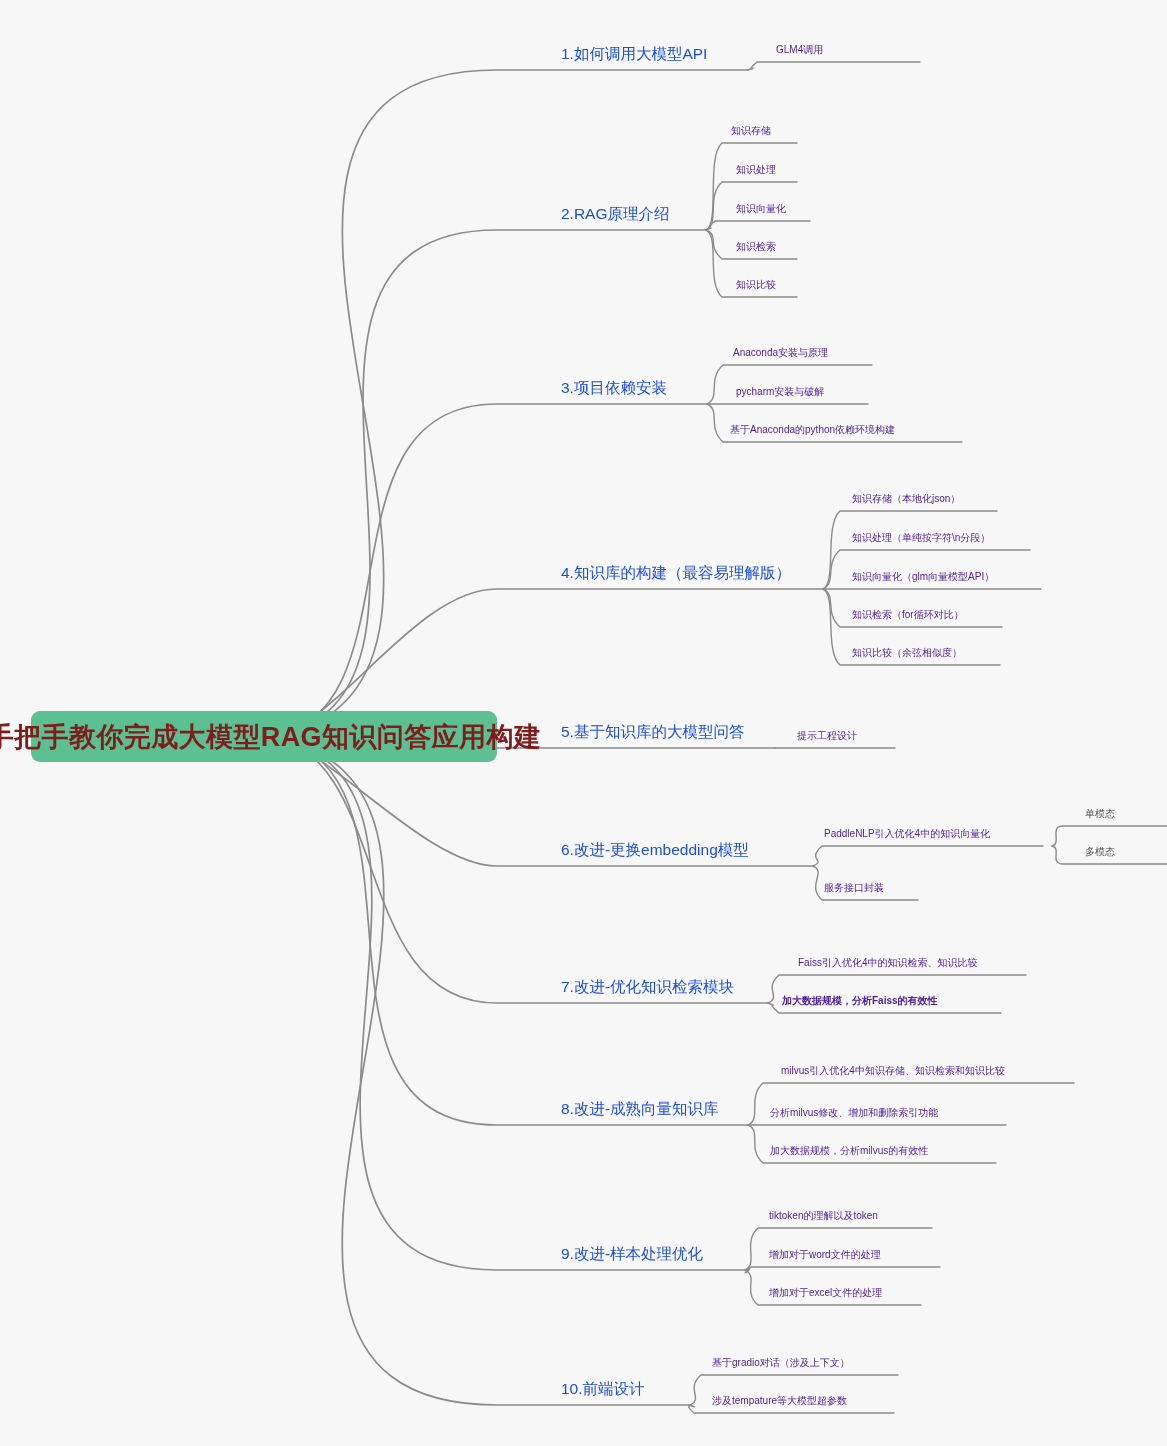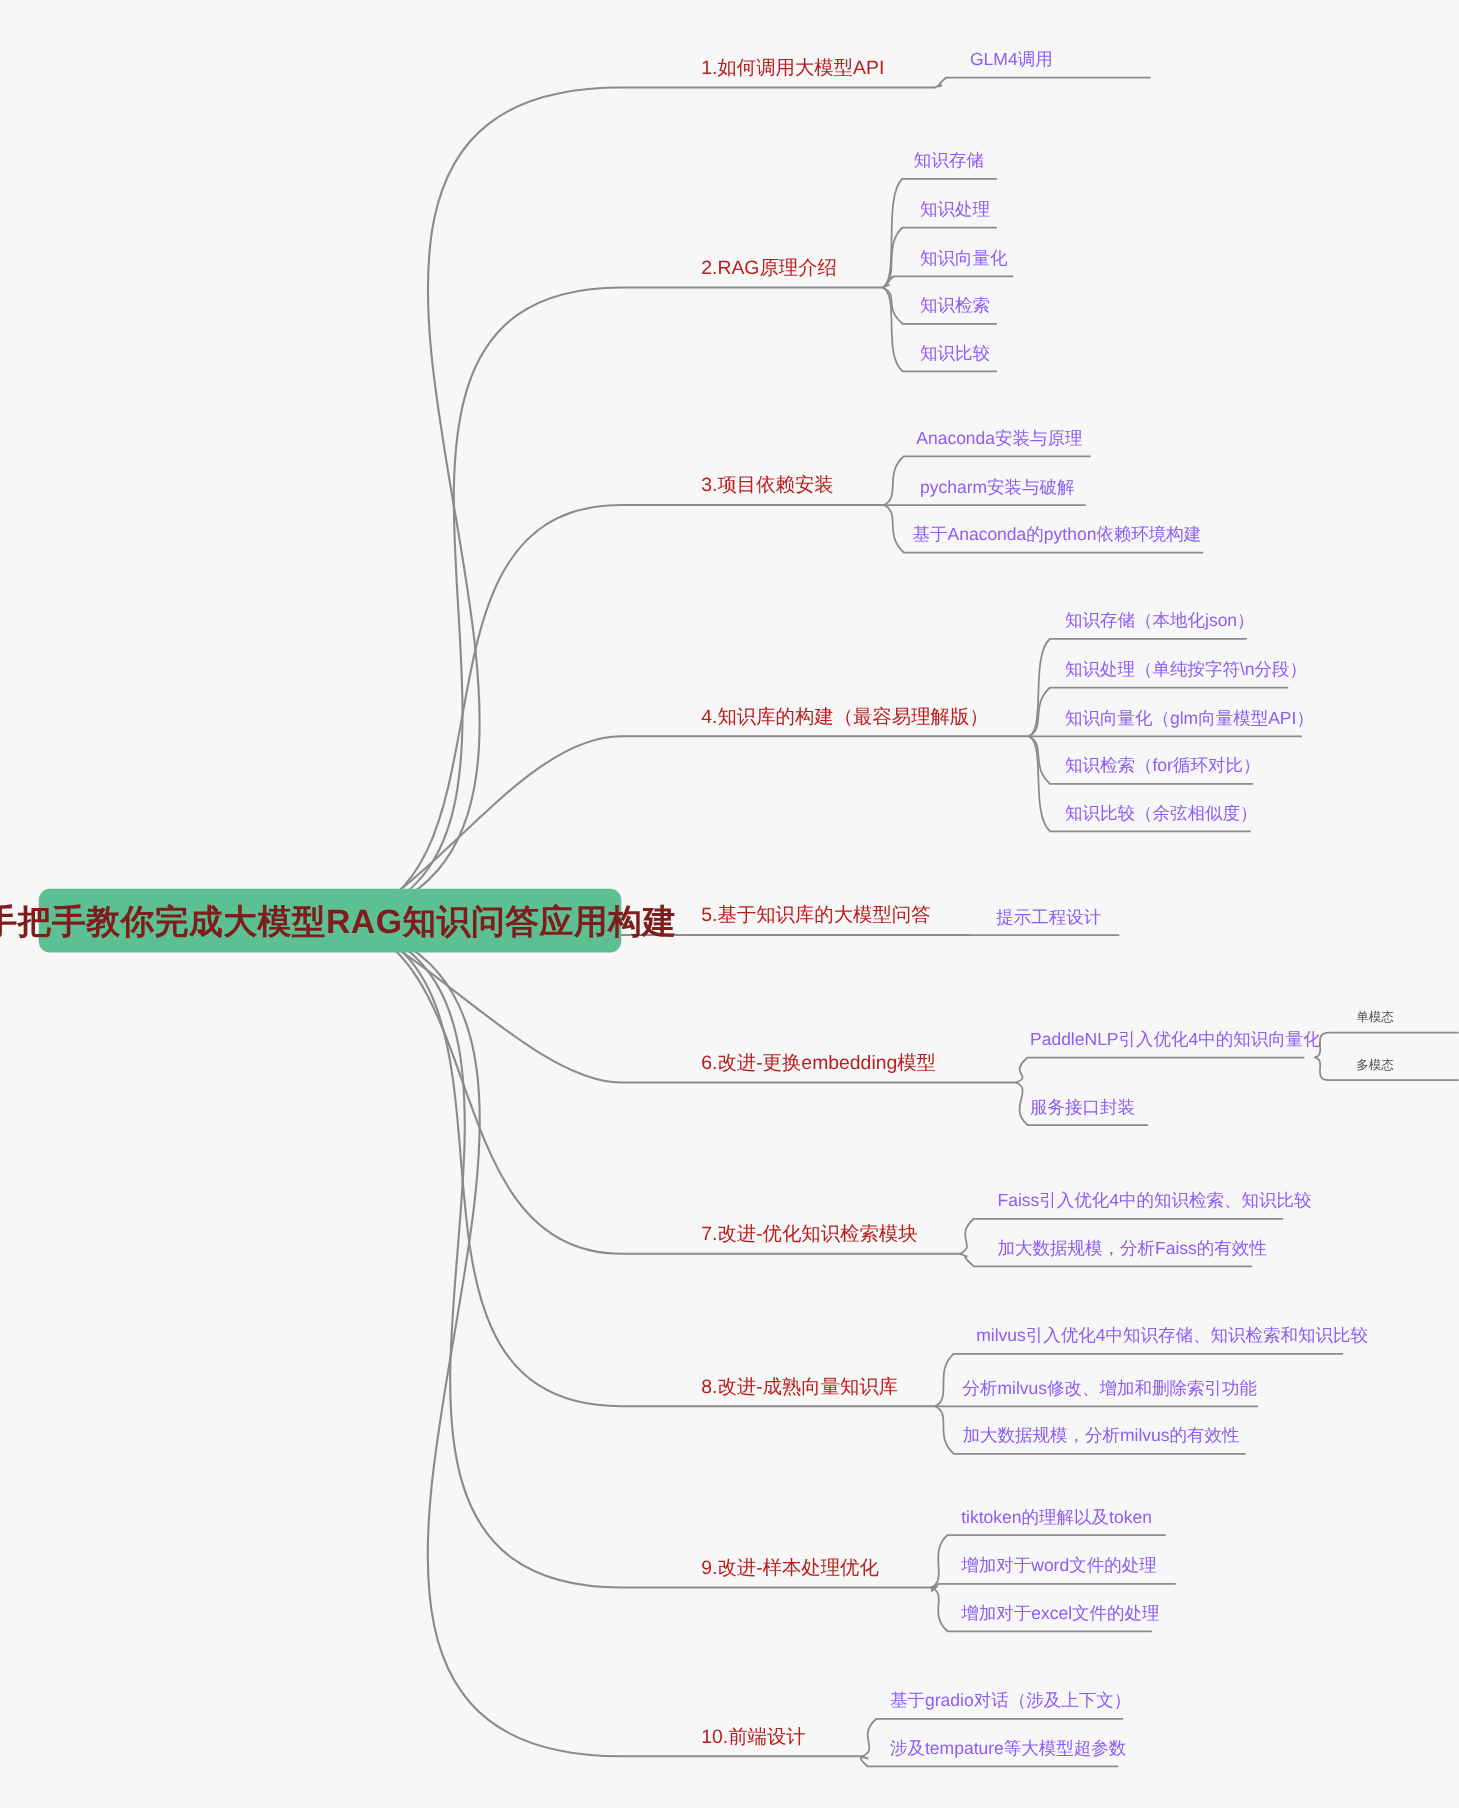--- a/index.html
+++ b/index.html
@@ -45,25 +45,25 @@
   }
   .node-label {
     position: absolute;
     white-space: nowrap;
     color: #4a4a4a;
     z-index: 4;
     transform: translateY(-100%);
   }
   .lvl1 {
     font-size: 15.5px;
-    color: #b91c1c;
+    color: #1d4ed8;
   }
   .lvl2 {
-    font-size: 14px;
-    color: #8b5cf6;
+    font-size: 10px;
+    color: #4c1d95;
   }
   .lvl3 {
     font-size: 10px;
     color: #4f4f4f;
   }
 </style>
 </head>
 <body>
 
 <div id="canvas">
@@ -133,21 +133,21 @@
       <div class="node-label lvl2" style="left: 852px; top: 584px;">知识向量化（glm向量模型API）</div>
       <div class="node-label lvl2" style="left: 852px; top: 622px;">知识检索（for循环对比）</div>
       <div class="node-label lvl2" style="left: 852px; top: 660px; text-align: right;">知识比较（余弦相似度）</div>
       <div class="node-label lvl1" style="left: 561px; top: 743px;">5.基于知识库的大模型问答</div>
       <div class="node-label lvl2" style="left: 797px; top: 743px;">提示工程设计</div>
       <div class="node-label lvl1" style="left: 561px; top: 861px;">6.改进-更换embedding模型</div>
       <div class="node-label lvl2" style="left: 824px; top: 841px;">PaddleNLP引入优化4中的知识向量化</div>
       <div class="node-label lvl2" style="left: 824px; top: 895px;">服务接口封装</div>
       <div class="node-label lvl1" style="left: 561px; top: 998px;">7.改进-优化知识检索模块</div>
       <div class="node-label lvl2" style="left: 798px; top: 970px;">Faiss引入优化4中的知识检索、知识比较</div>
-      <div class="node-label lvl2" style="left: 798px; top: 1008px;">加大数据规模，分析Faiss的有效性</div>
+      <div class="node-label lvl2" style="left: 782px; top: 1008px; font-weight: bold;">加大数据规模，分析Faiss的有效性</div>
       <div class="node-label lvl1" style="left: 561px; top: 1120px;">8.改进-成熟向量知识库</div>
       <div class="node-label lvl2" style="left: 781px; top: 1078px;">milvus引入优化4中知识存储、知识检索和知识比较</div>
       <div class="node-label lvl2" style="left: 770px; top: 1120px;">分析milvus修改、增加和删除索引功能</div>
       <div class="node-label lvl2" style="left: 770px; top: 1158px;">加大数据规模，分析milvus的有效性</div>
       <div class="node-label lvl1" style="left: 561px; top: 1265px;">9.改进-样本处理优化</div>
       <div class="node-label lvl2" style="left: 769px; top: 1223px;">tiktoken的理解以及token</div>
       <div class="node-label lvl2" style="left: 769px; top: 1262px;">增加对于word文件的处理</div>
       <div class="node-label lvl2" style="left: 769px; top: 1300px;">增加对于excel文件的处理</div>
       <div class="node-label lvl1" style="left: 561px; top: 1400px;">10.前端设计</div>
       <div class="node-label lvl2" style="left: 712px; top: 1370px;">基于gradio对话（涉及上下文）</div>

